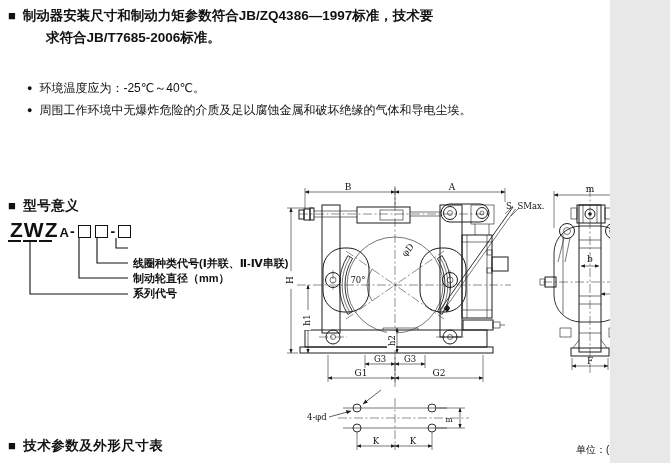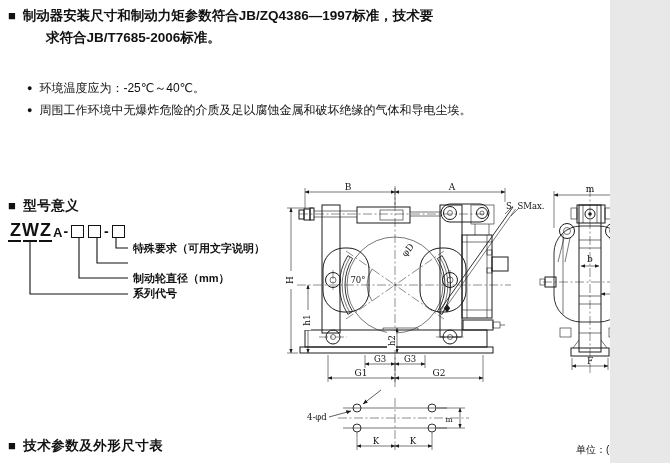--- a/index.html
+++ b/index.html
@@ -5,21 +5,21 @@
   html,body{margin:0;padding:0;background:#e8e8e8;}
   .page{position:relative;width:610px;height:463px;background:#ffffff;overflow:hidden;
         font-family:"Liberation Sans","DejaVu Sans",sans-serif;color:#111;}
   .sq{display:inline-block;margin-right:7px;font-size:13px;line-height:1;}
   .intro{position:absolute;left:8px;top:5px;font-size:13.5px;font-weight:bold;line-height:22px;white-space:nowrap;}
   .intro .l2{margin-left:38px;}
   .sec-h{position:absolute;left:8px;font-size:13.5px;font-weight:bold;white-space:nowrap;letter-spacing:.5px;}
   .bullets{position:absolute;left:27px;top:58px;font-size:12px;line-height:21.6px;white-space:nowrap;margin-top:20px;}
   .dot{font-size:9px;vertical-align:1px;margin-right:7px;}
   .code-row{position:absolute;left:10px;top:220px;display:flex;align-items:flex-end;font-weight:bold;}
-  .zwz{font-size:18px;line-height:20px;letter-spacing:1px;}
+  .zwz{font-size:21px;line-height:20px;letter-spacing:1px;}
   .csub{font-size:13px;line-height:15px;margin-left:1px;}
   .mdash{font-size:14px;line-height:15px;margin:0 1px 1px 1px;}
   .mbox{width:11px;height:11px;border:1.6px solid #111;margin:0 2px 2px 2px;}
   .ul{position:absolute;top:240px;height:2px;background:#111;}
   .mlabel{position:absolute;left:133px;font-size:11px;font-weight:bold;line-height:13px;white-space:nowrap;}
   .conn{position:absolute;left:0;top:238px;}
   .unit{position:absolute;left:576px;top:443px;font-size:10px;white-space:nowrap;}
   #drawing{position:absolute;left:283px;top:178px;overflow:visible;}
   #drawing .obj{fill:none;stroke:#1c1c1c;stroke-width:1;}
   #drawing .med{fill:none;stroke:#1c1c1c;stroke-width:.9;}
@@ -62,21 +62,21 @@
   <div class="ul" style="left:8px;width:13px"></div>
   <div class="ul" style="left:23px;width:14px"></div>
   <div class="ul" style="left:39px;width:13px"></div>
 
   <svg class="conn" width="280" height="64">
     <path d="M116,0 V10 H128" fill="none" stroke="#111" stroke-width="1.1"></path>
     <path d="M97,0 V25 H128" fill="none" stroke="#111" stroke-width="1.1"></path>
     <path d="M79,0 V40 H128" fill="none" stroke="#111" stroke-width="1.1"></path>
     <path d="M30,4 V56 H128" fill="none" stroke="#111" stroke-width="1.1"></path>
   </svg>
-  <div class="mlabel" style="top:242px">特殊要求（可用文字说明）</div>
+  <div class="mlabel" style="top:257px">线圈种类代号(Ⅰ并联、Ⅱ-Ⅳ串联)</div>
   <div class="mlabel" style="top:272px">制动轮直径（mm）</div>
   <div class="mlabel" style="top:287px">系列代号</div>
 
   <svg id="drawing" width="387" height="285" viewBox="0 0 387 285">
     <defs>
       <marker id="ar" viewBox="0 0 10 10" refX="8.5" refY="5" markerWidth="8" markerHeight="8" orient="auto-start-reverse">
         <path d="M0,1.5 L9,5 L0,8.5 z" fill="#1c1c1c"></path>
       </marker>
     </defs>
 

